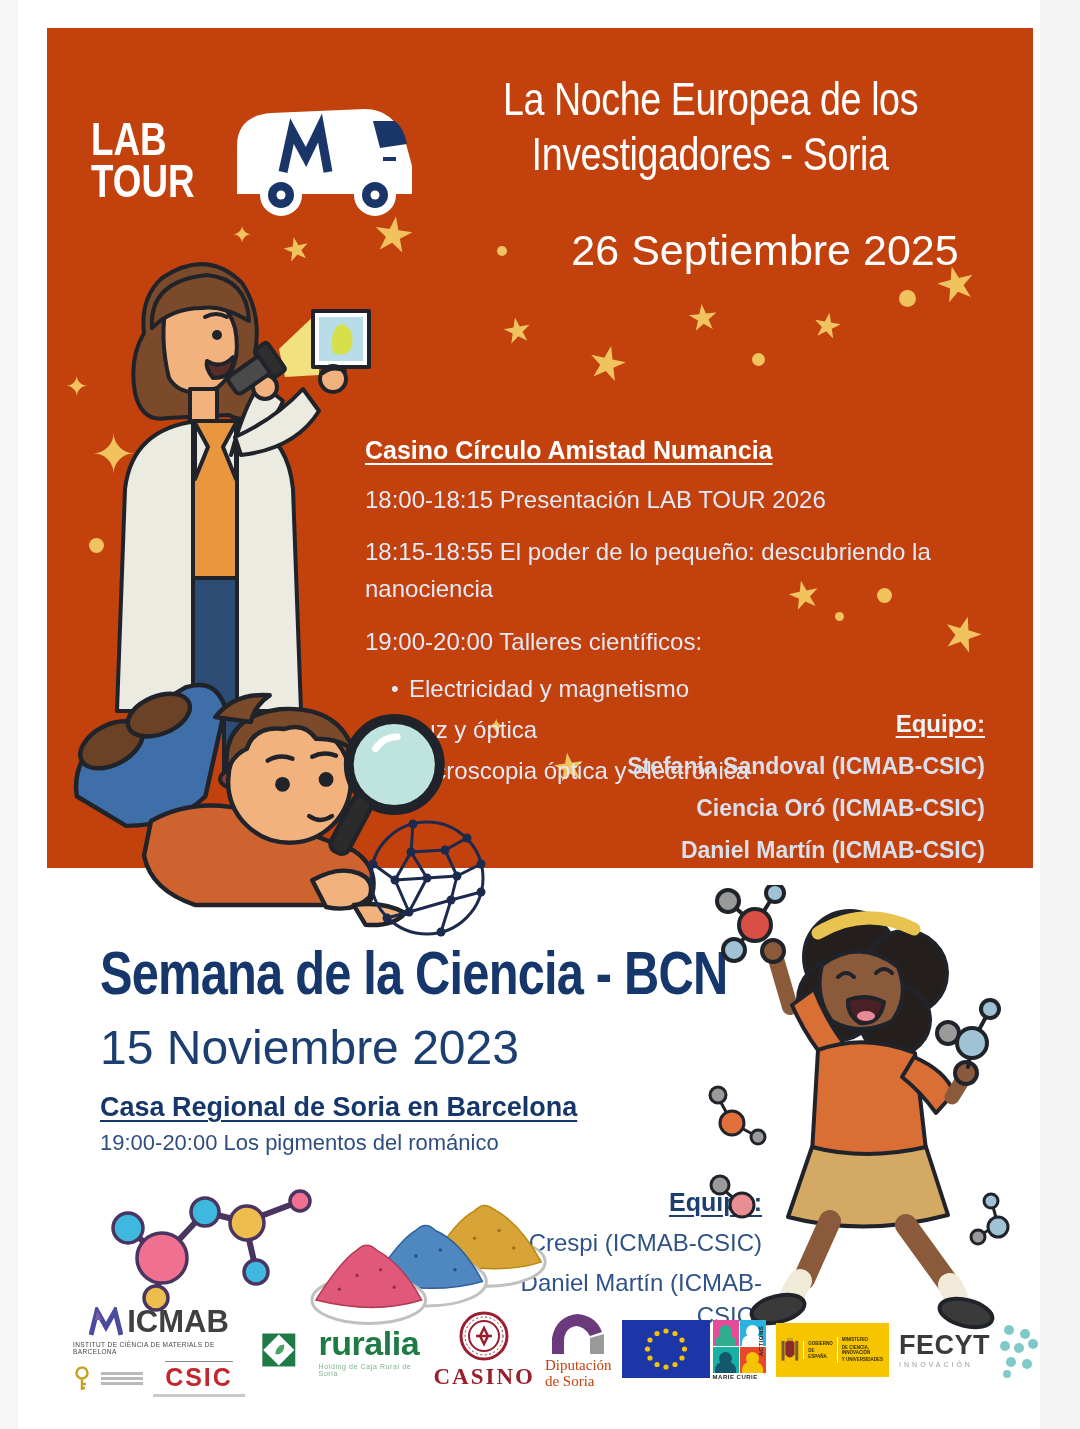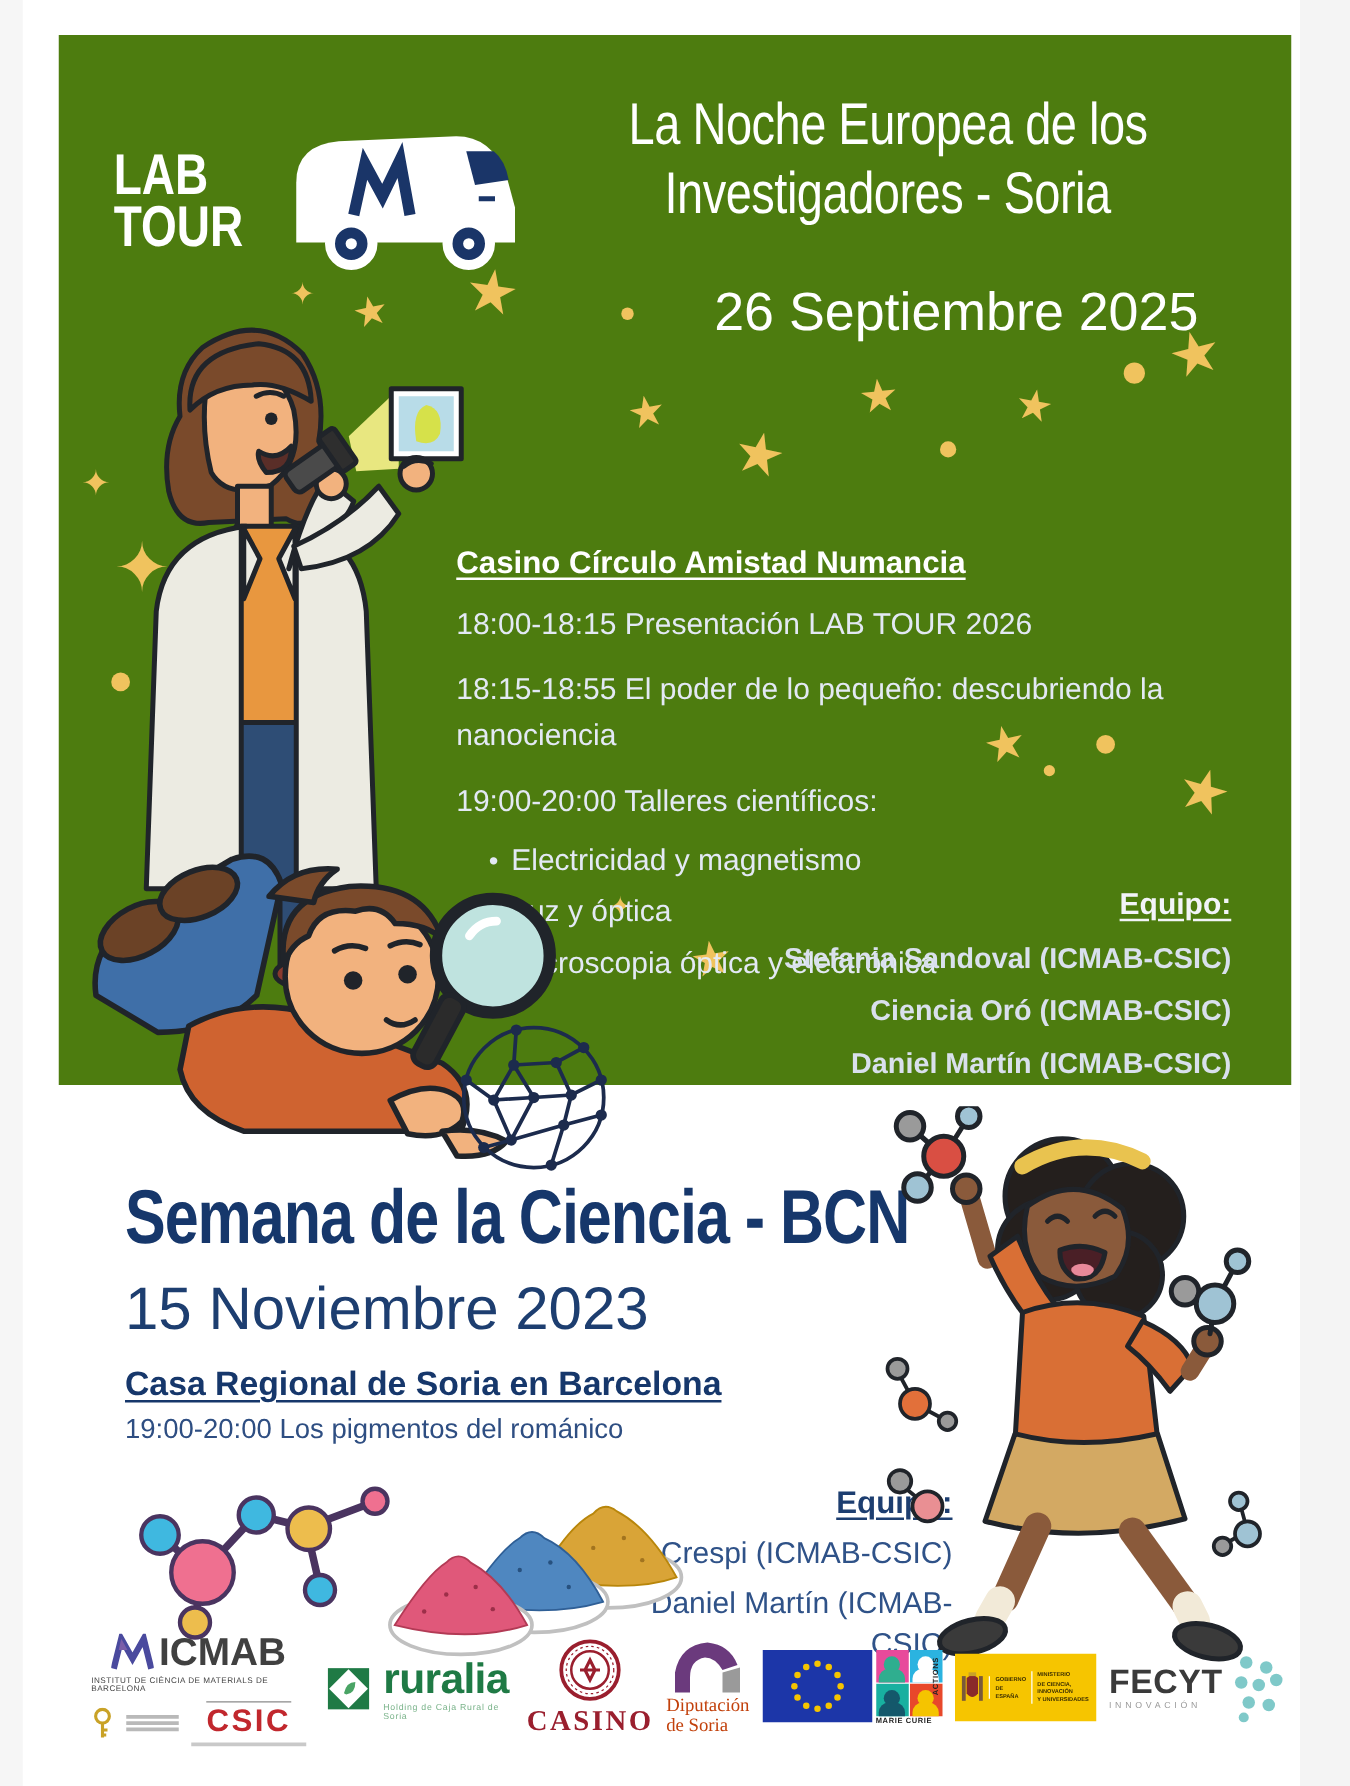--- a/index.html
+++ b/index.html
@@ -3,21 +3,21 @@
 <meta charset="utf-8">
 <style>
   html,body{margin:0;padding:0;}
   body{width:1080px;height:1429px;background:#ececec;overflow:hidden;position:relative;
        font-family:"Liberation Sans",sans-serif;}
   .card{position:absolute;left:18px;top:0;width:1022px;height:1429px;background:#ffffff;}
   .edge-r{position:absolute;right:0;top:0;width:40px;height:1429px;background:#f4f4f4;}
   .edge-l{position:absolute;left:0;top:0;width:18px;height:1429px;background:#f6f6f6;}
 
   
-  .hero{position:absolute;left:29px;top:28px;width:986px;height:840px;background:#4d7c0f;}
+  .hero{position:absolute;left:29px;top:28px;width:986px;height:840px;background:#c2410c;}
   .cond{display:inline-block;transform:scaleX(.8);transform-origin:center;white-space:nowrap;}
   .cond-l{display:inline-block;transform:scaleX(.8);transform-origin:left center;white-space:nowrap;}
 
   .labtour{position:absolute;left:44px;top:66px;display:flex;align-items:center;gap:2px;}
   .labtour-text{color:#fff;font-weight:bold;font-size:46px;line-height:.92;letter-spacing:0;}
   .hero-title{position:absolute;left:363px;top:44px;width:600px;text-align:center;
               color:#fff;font-weight:normal;font-size:47px;line-height:1.17;letter-spacing:-.5px;}
   .hero-date{position:absolute;left:430px;top:198px;width:576px;text-align:center;
              color:#fff;font-size:43px;font-weight:400;}
 
@@ -60,21 +60,21 @@
   .lg{display:flex;flex-direction:column;align-items:center;}
   .icmab-top{display:flex;align-items:center;gap:4px;}
   .icmab-name{font-size:31px;font-weight:bold;color:#404040;letter-spacing:0;}
   .icmab-sub{font-size:6.5px;color:#444;letter-spacing:.4px;margin-top:1px;}
   .icmab-bottom{display:flex;align-items:center;gap:10px;margin-top:6px;}
   .tinybars{display:flex;flex-direction:column;gap:2px;}
   .tinybars i{display:block;width:42px;height:3px;background:#b9b9b9;}
   .csic-wrap{display:flex;flex-direction:column;align-items:center;}
   .csic{font-size:25px;font-weight:bold;color:#c1272d;letter-spacing:2px;border-top:1.5px solid #8a8a8a;padding-top:1px;}
   .csic-bar{width:92px;height:3px;background:#c9c9c9;margin-top:2px;}
-  .ruralia-row{display:flex;align-items:flex-end;gap:4px;}
+  .ruralia-row{display:flex;align-items:flex-start;gap:16px;}
   .ruralia-name{font-size:34px;font-weight:bold;color:#1f7a45;letter-spacing:-.5px;}
   .ruralia-sub{font-size:7px;color:#7ab38a;letter-spacing:.6px;margin-top:0;}
   .casino-name{font-family:"Liberation Serif",serif;font-weight:bold;color:#9a1f2e;
                font-size:23px;letter-spacing:2px;margin-top:2px;}
   .dipu-text{font-family:Liberation Serif, serif;color:#c2410c;font-size:15px;line-height:1.05;margin-top:2px;text-align:left;}
   .eu-mc{display:flex;align-items:flex-start;}
   .mc-wrap{display:flex;flex-direction:column;margin-left:3px;}
   .mc-grid{display:grid;grid-template-columns:26px 26px;grid-template-rows:26px 26px;gap:1px;}
   .mc-sq{position:relative;overflow:hidden;}
   .mc-head{position:absolute;left:6px;top:5px;width:13px;height:13px;border-radius:50%;}

